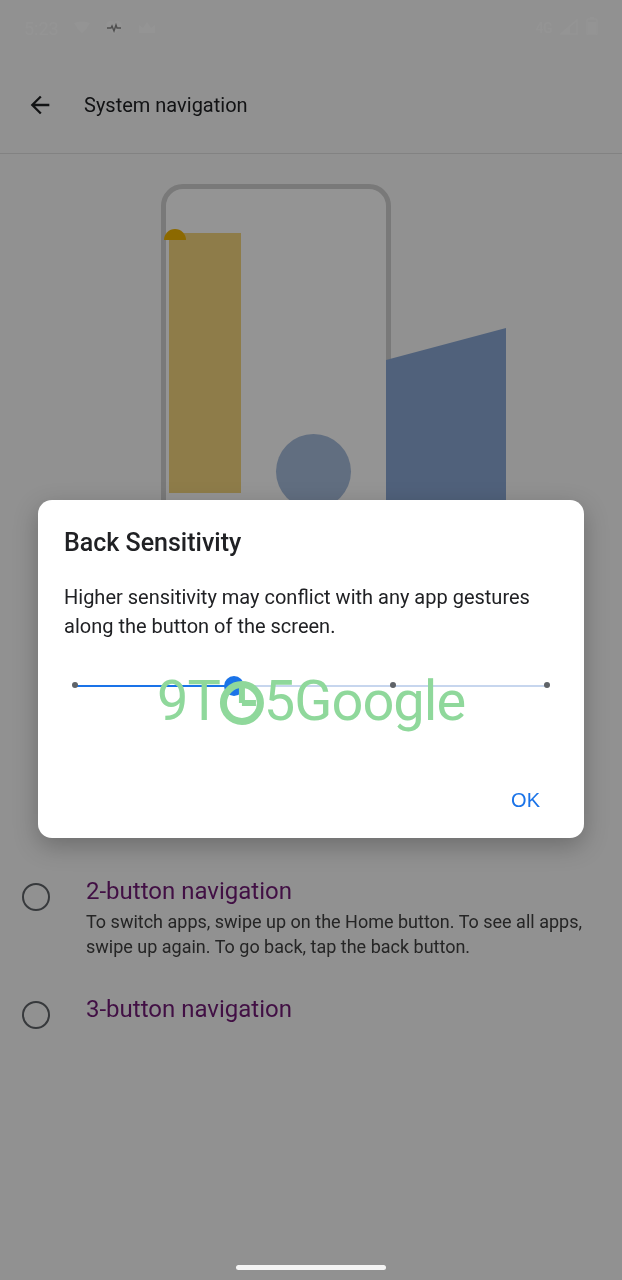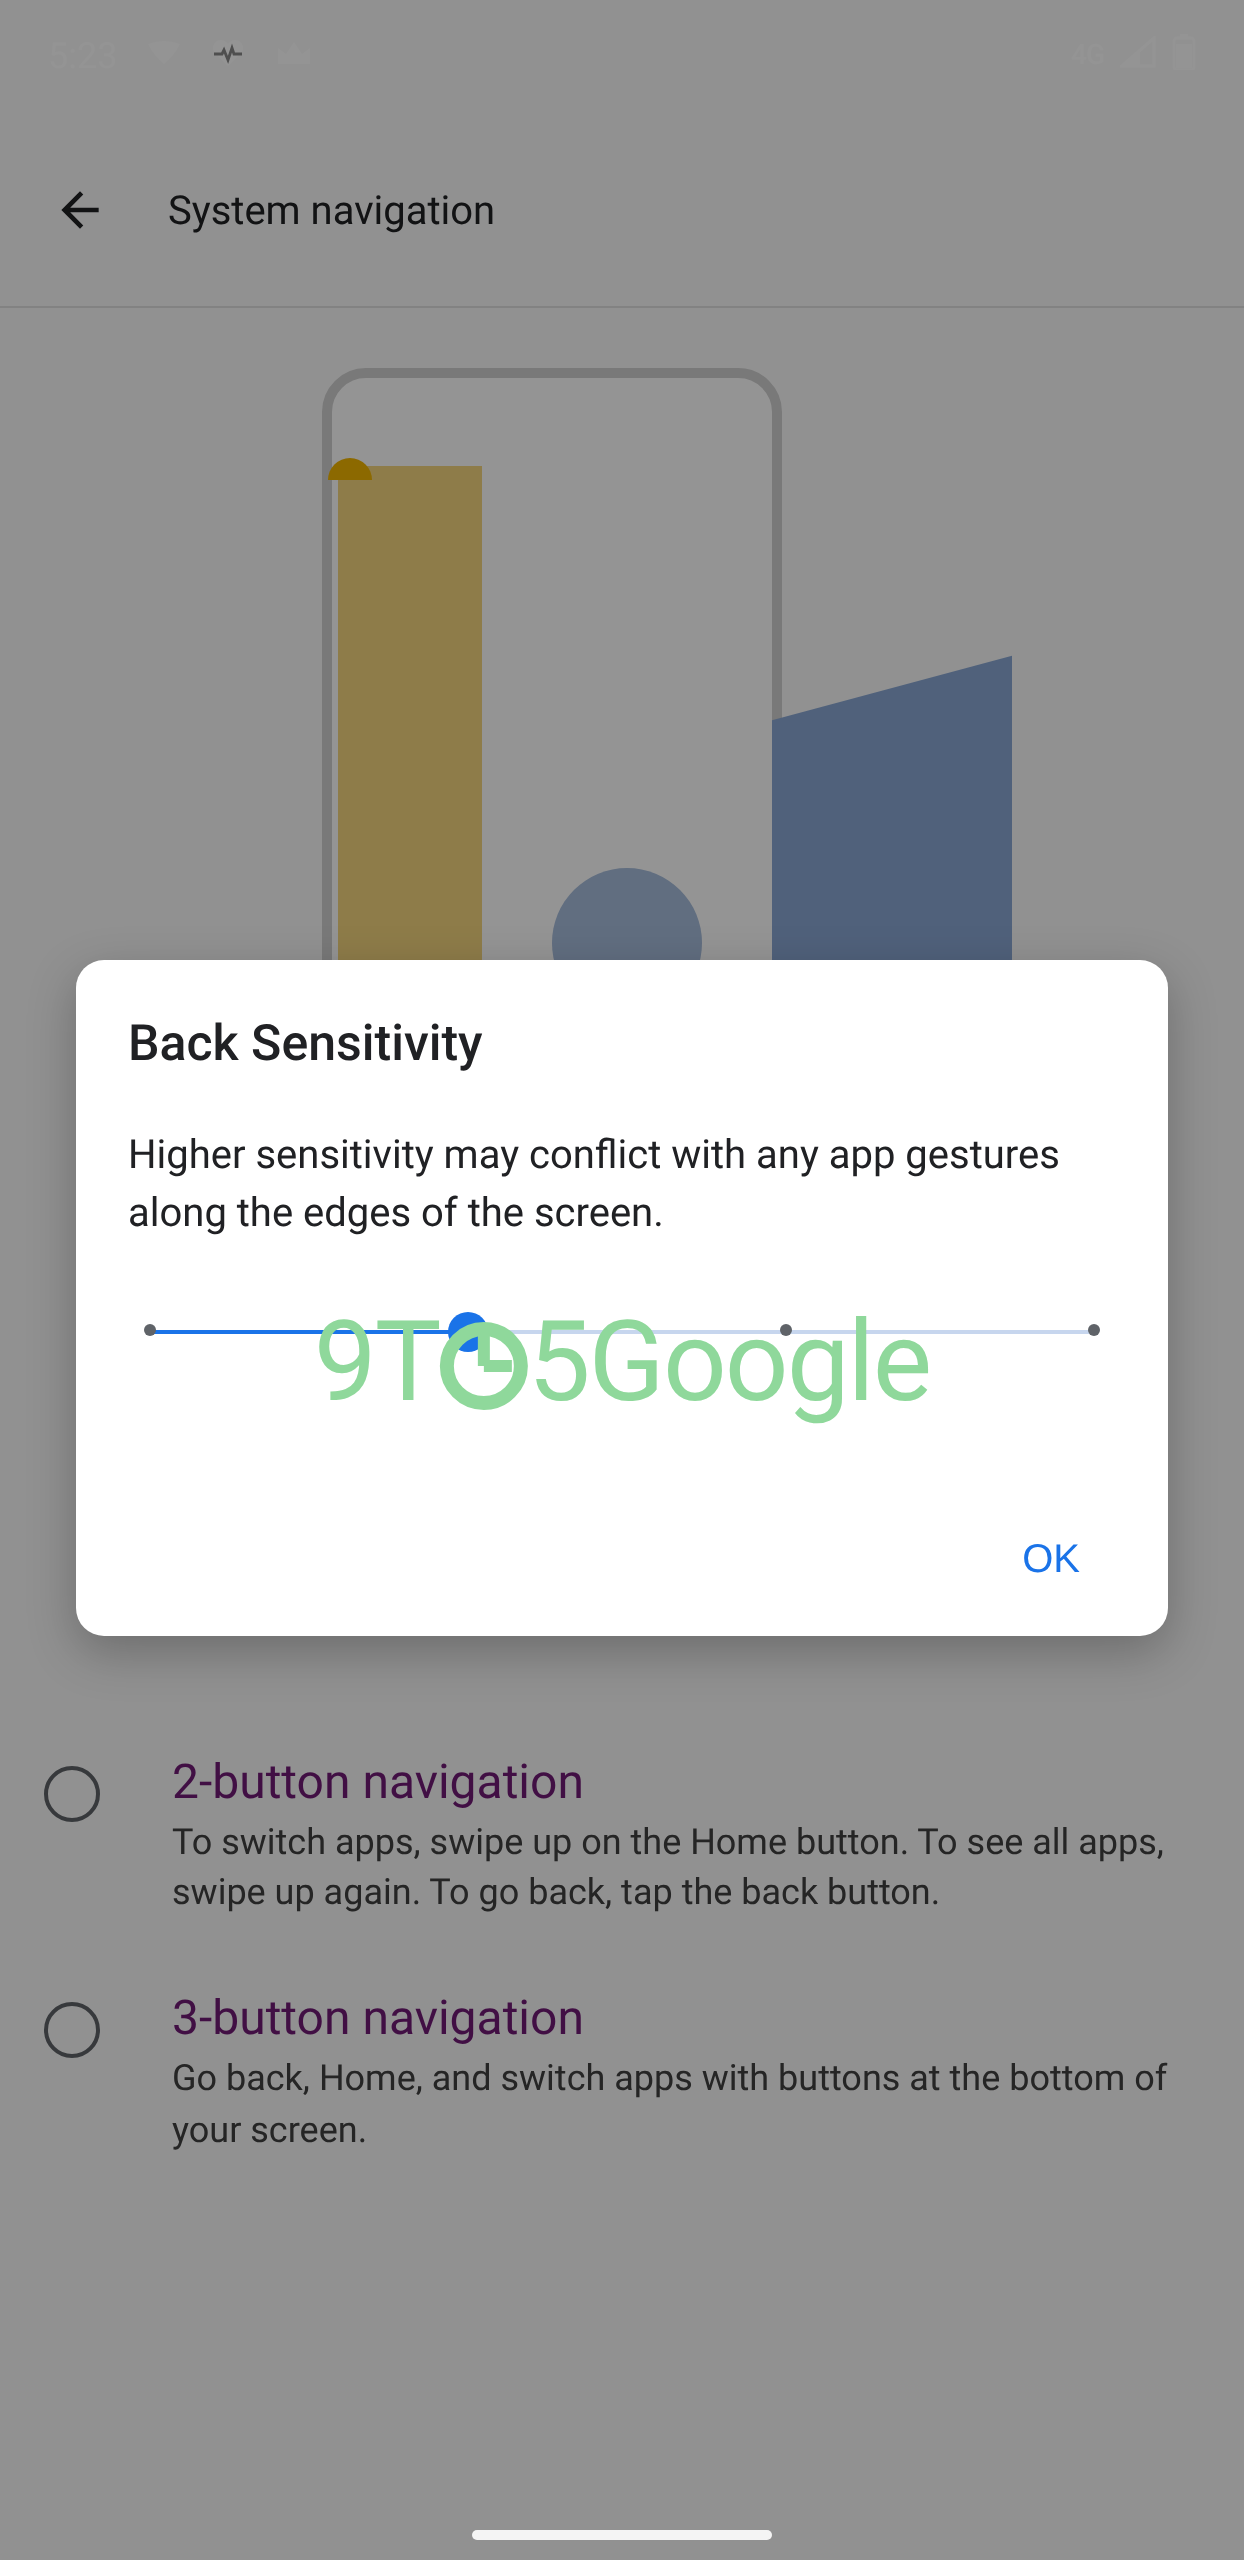--- a/index.html
+++ b/index.html
@@ -103,21 +103,21 @@
 
 .scrim {
   position: absolute;
   inset: 0;
   background: rgba(0,0,0,0.42);
 }
 
 .dialog {
   position: absolute;
   left: 38px; right: 38px;
-  top: 480px;
+  top: 500px;
   background: #fff;
   border-radius: 14px;
   padding: 28px 26px 16px;
   box-shadow: 0 8px 24px rgba(0,0,0,0.25);
 }
 .dialog-title { font-size: 25px; font-weight: 500; color: #202124; margin-bottom: 26px; }
 .dialog-desc { font-size: 20px; color: #202124; line-height: 1.45; margin-bottom: 30px; }
 
 .slider-wrap { position: relative; height: 60px; }
 .slider-track {
@@ -284,29 +284,28 @@
   <div class="option-texts">
     <div class="option-title">2-button navigation</div>
     <div class="option-desc">To switch apps, swipe up on the Home button. To see all apps, swipe up again. To go back, tap the back button.</div>
   </div>
 </div>
 
 <div class="option-row">
   <div class="radio"></div>
   <div class="option-texts">
     <div class="option-title">3-button navigation</div>
-    <div class="option-desc">Go back, Home, and switch apps with buttons at the bottom of your screen.</div>
   </div>
 </div>
 
 <div class="scrim"></div>
 
 <div class="dialog">
   <div class="dialog-title">Back Sensitivity</div>
-  <div class="dialog-desc">Higher sensitivity may conflict with any app gestures along the edges of the screen.</div>
+  <div class="dialog-desc">Higher sensitivity may conflict with any app gestures along the button of the screen.</div>
 
   <div class="slider-wrap">
     <div class="slider-track"></div>
     <div class="slider-fill"></div>
     <div class="tick t0"></div>
     <div class="tick t1"></div>
     <div class="tick t2"></div>
     <div class="tick t3"></div>
     <div class="thumb"></div>
     <div class="watermark">

